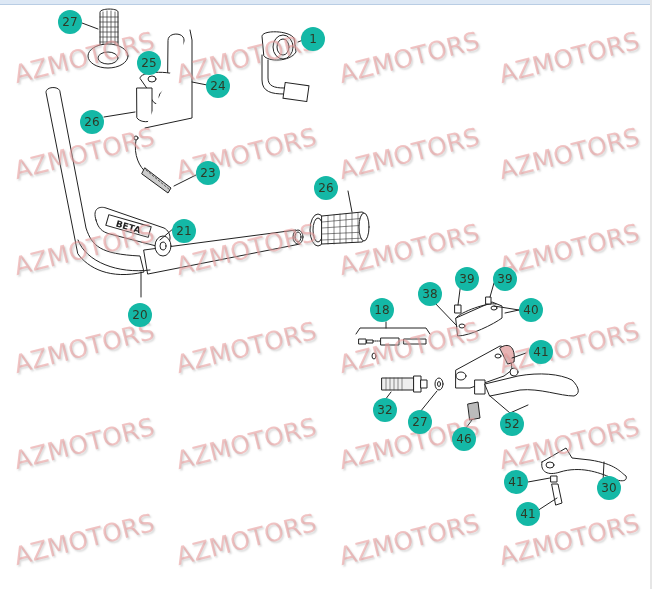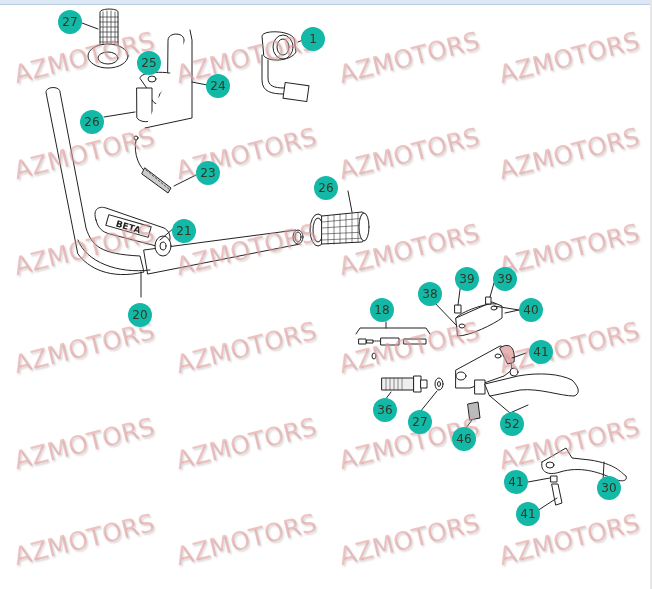--- a/index.html
+++ b/index.html
@@ -199,20 +199,20 @@
   <div class="callout" style="left:196px;top:161px">23</div>
   <div class="callout" style="left:314px;top:176px">26</div>
   <div class="callout" style="left:172px;top:219px">21</div>
   <div class="callout" style="left:128px;top:303px">20</div>
   <div class="callout" style="left:370px;top:298px">18</div>
   <div class="callout" style="left:418px;top:282px">38</div>
   <div class="callout" style="left:455px;top:267px">39</div>
   <div class="callout" style="left:493px;top:267px">39</div>
   <div class="callout" style="left:519px;top:298px">40</div>
   <div class="callout" style="left:529px;top:340px">41</div>
-  <div class="callout" style="left:373px;top:398px">36</div>
+  <div class="callout" style="left:373px;top:398px">32</div>
   <div class="callout" style="left:408px;top:410px">27</div>
   <div class="callout" style="left:452px;top:427px">46</div>
   <div class="callout" style="left:500px;top:412px">52</div>
   <div class="callout" style="left:504px;top:470px">41</div>
   <div class="callout" style="left:597px;top:476px">30</div>
   <div class="callout" style="left:516px;top:502px">41</div>
 </div>
 
 </body></html>

